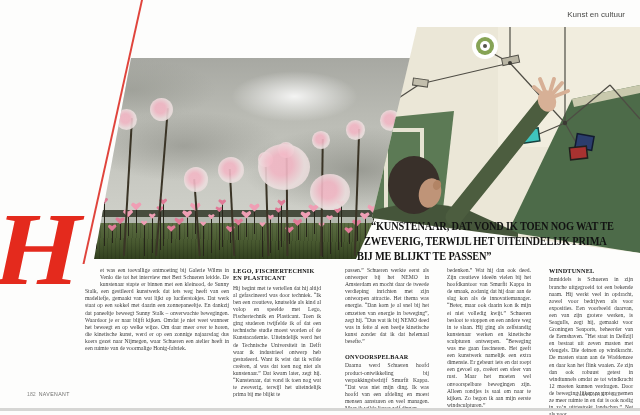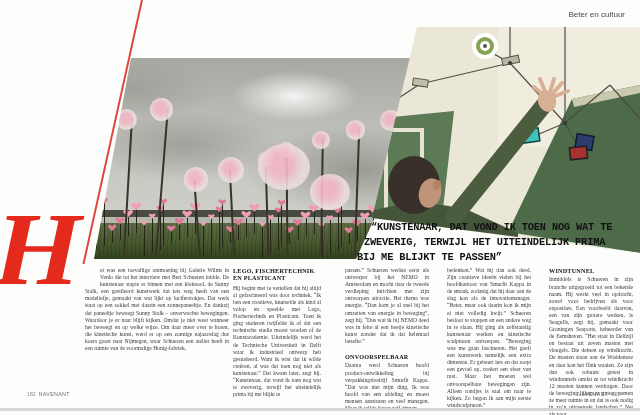--- a/index.html
+++ b/index.html
@@ -34,21 +34,21 @@
   
   #red-line{position:absolute;left:141px;top:0;width:2px;height:264px;background:#e0443c;
     transform:skewX(-12.5deg);transform-origin:top left;}
   #dropcap{position:absolute;left:8px;top:203px;width:92px;height:96px;
     font-family:"Liberation Serif",serif;font-weight:bold;font-size:104px;line-height:92px;
     transform:skewX(-12deg);transform-origin:top left;}
   
   #section-label{position:absolute;left:0;top:10px;width:625px;text-align:right;
     font-family:"Liberation Sans",sans-serif;font-size:8px;color:#4a4a48;}
   #quote{position:absolute;left:356px;top:219px;width:278px;
-    font-family:Liberation Mono, monospace;font-weight:bold;color:#121212;}
+    font-family:Liberation Serif, serif;font-weight:bold;color:#121212;}
   .quote-line{white-space:nowrap;font-size:11.5px;line-height:15px;letter-spacing:-.2px;
     transform:scaleX(.9);transform-origin:left;}
   .q1{margin-left:15px;} .q2{margin-left:8px;} .q3{margin-left:1px;}
   .bodytext{font-size:5.6px;line-height:7.1px;color:#3b3b3b;text-align:justify;}
   .colhead{font-size:6.2px;line-height:7.4px;font-weight:bold;color:#141414;letter-spacing:.2px;}
   #intro-col{position:absolute;left:85px;top:267px;width:144px;}
   #intro-col .spacer{float:left;width:15px;height:15px;}
   #col2{position:absolute;left:233px;top:267px;width:88px;}
   #right-cols{position:absolute;left:345px;top:267px;width:288px;display:flex;gap:18px;}
   .rcol{width:84px;}
@@ -231,21 +231,21 @@
           <line x1="190" y1="72" x2="176" y2="60"></line>
         </g>
         <ellipse cx="189" cy="74" rx="9" ry="11" fill="#d7b096" transform="rotate(-20 189 74)"></ellipse>
       </g>
     </svg>
   </div>
 
   <div id="red-line"></div>
   <div id="dropcap" style="color: rgb(228, 42, 29);">H</div>
 
-  <div id="section-label">Beter en cultuur</div>
+  <div id="section-label">Kunst en cultuur</div>
 
   <div id="quote">
     <div class="quote-line q1">“KUNSTENAAR, DAT VOND IK TOEN NOG WAT TE</div>
     <div class="quote-line q2">ZWEVERIG, TERWIJL HET UITEINDELIJK PRIMA</div>
     <div class="quote-line q3">BIJ ME BLIJKT TE PASSEN”</div>
   </div>
 
   <div id="intro-col" class="bodytext">
     <span class="spacer"></span><span>et was een toevallige ontmoeting bij Galerie Wilms in Venlo die tot het interview met Bert Schueren leidde. De kunstenaar stapte er binnen met een kleinood, de Sunny Stalk, een gestileerd kunstwerk dat iets weg heeft van een madeliefje, gemaakt van wat lijkt op luciferstokjes. Dat werk staat op een sokkel met daarin een zonnepaneeltje. En dankzij dat paneeltje beweegt Sunny Stalk – onverwachte bewegingen. Waardoor je er naar blijft kijken. Omdat je niet weet wanneer het beweegt en op welke wijze. Om daar meer over te horen, die kinetische kunst, werd er op een zonnige najaarsdag dus koers gezet naar Nijmegen, waar Schueren een atelier heeft in een ruimte van de voormalige Honig-fabriek.</span>
   </div>

